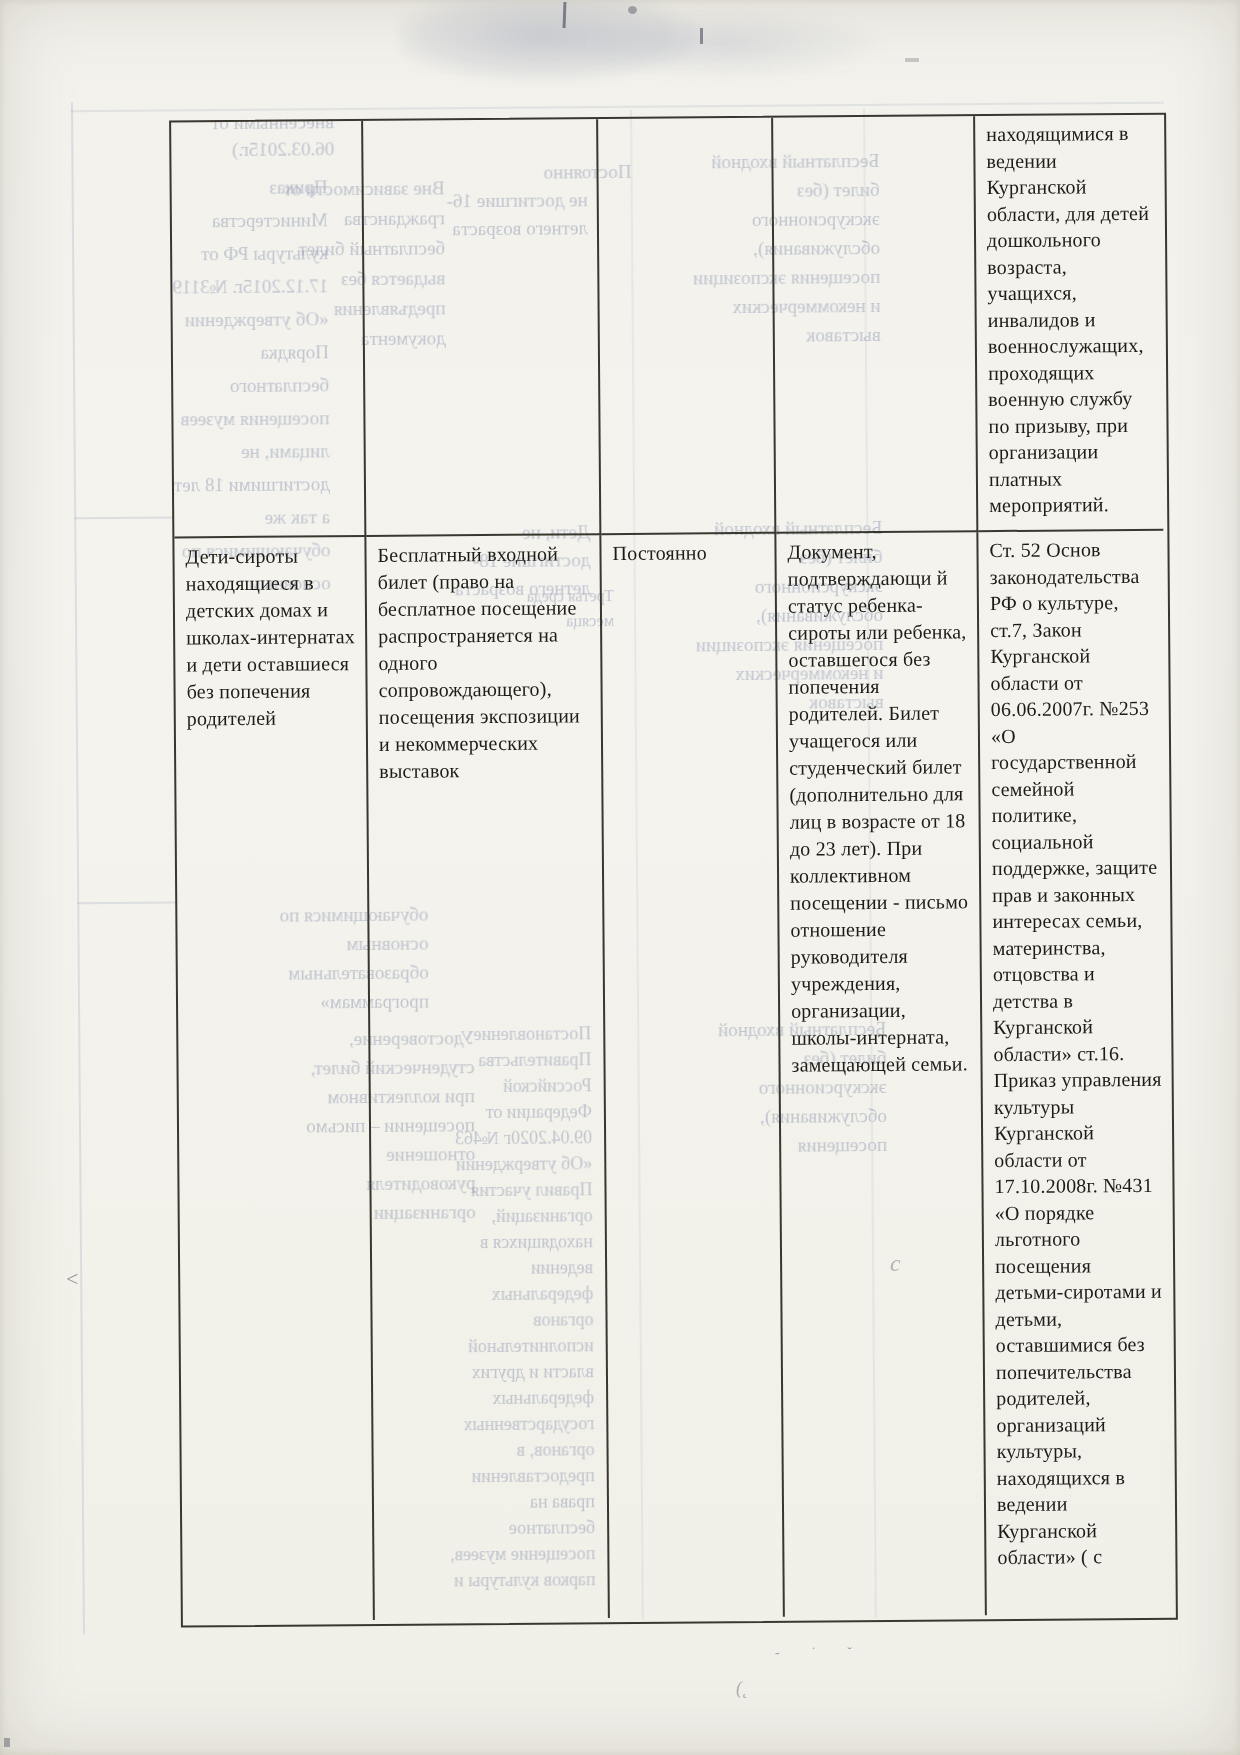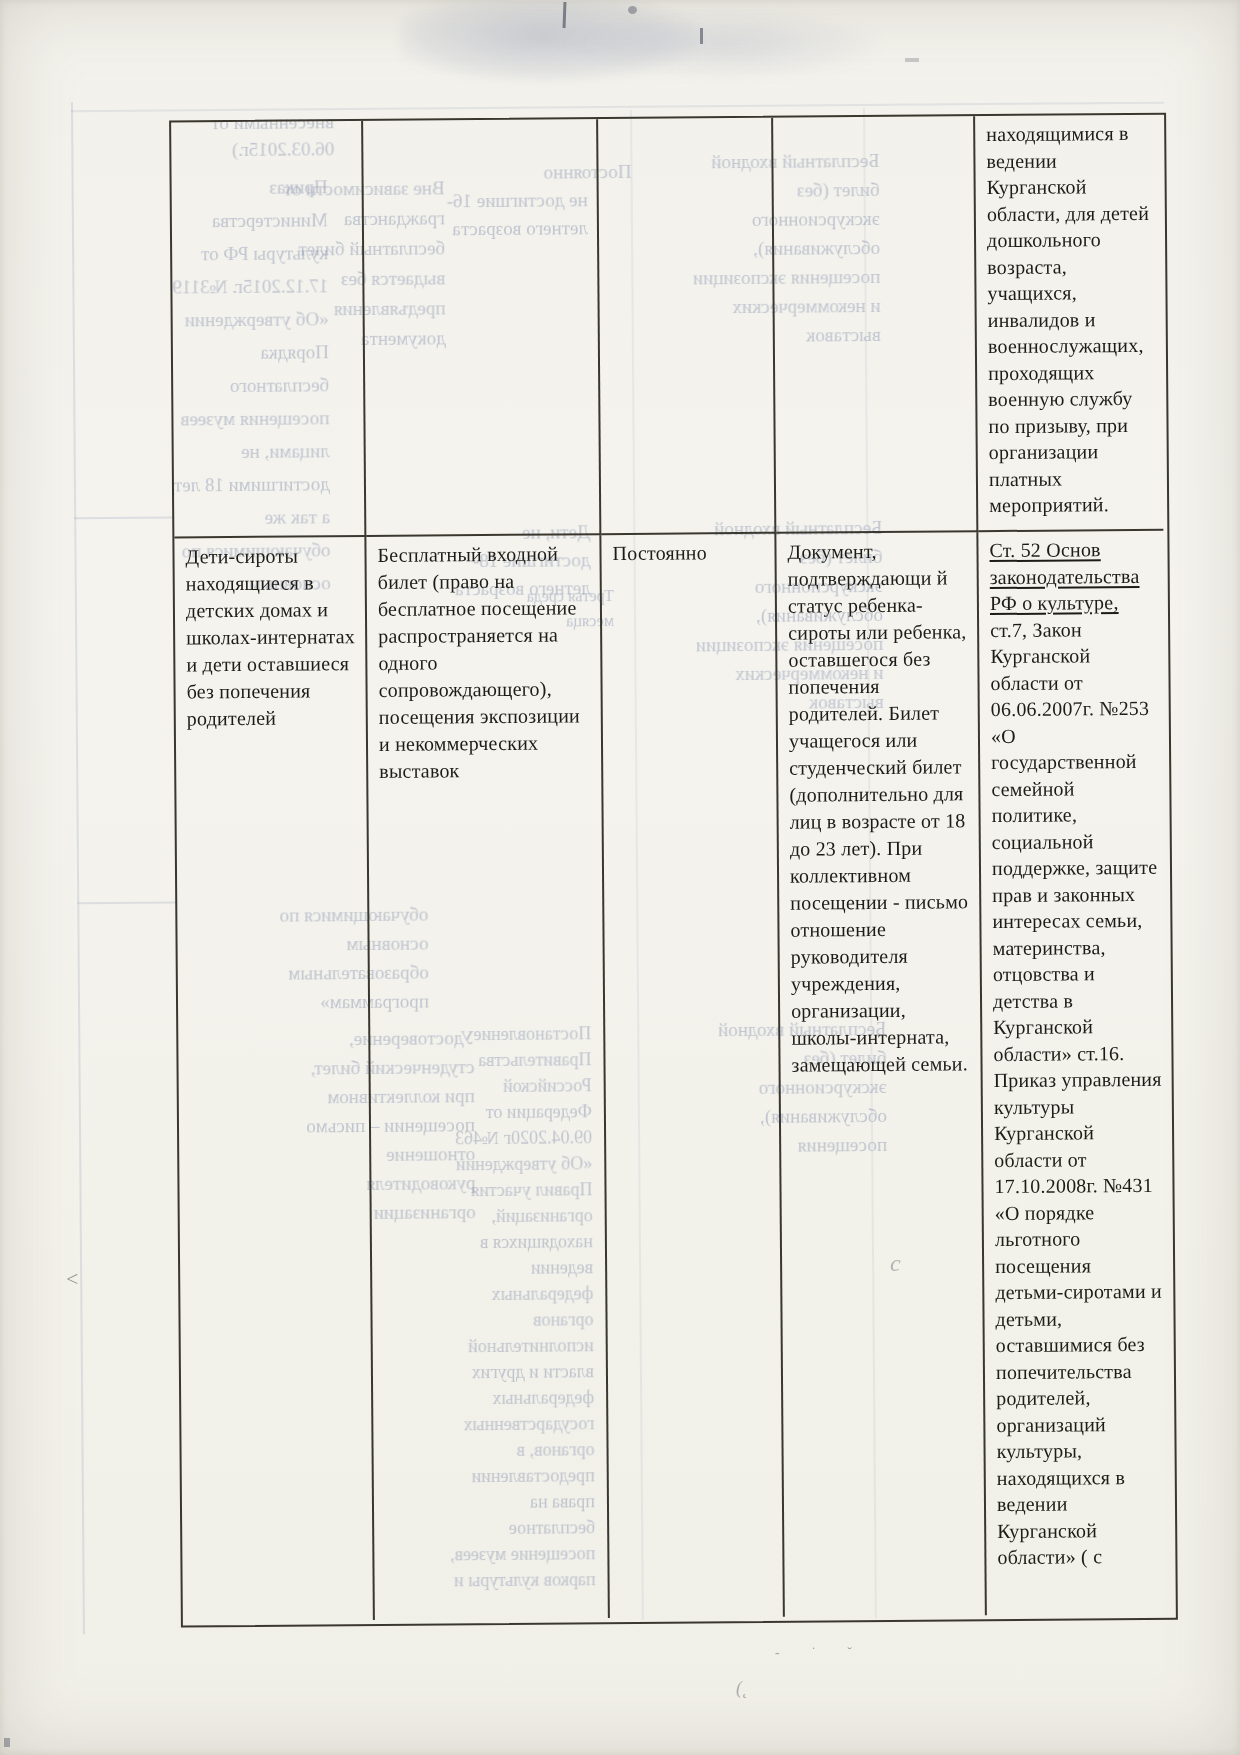--- a/index.html
+++ b/index.html
@@ -28,21 +28,21 @@
     border-right:2px solid #3a372f;border-bottom:2px solid #3a372f;
     padding:5px 8px 4px 11px;
     font-size:20px;line-height:27px;color:#1e1c17;
     letter-spacing:.2px;
     overflow:hidden;word-wrap:break-word;
   }
   .cell.c5{border-right:none;}
   .cell.r2{border-bottom:none;}
   .cell.r1{line-height:26px;}
   .cell.legal{line-height:26.5px;padding-right:6px;}
-  .u{text-decoration:underline;text-underline-offset:3px;text-decoration-thickness:1.5px;}
+  .u{text-underline-offset:3px;text-decoration-thickness:1.5px;}
 
   
   .bleed{
     position:absolute;
     transform:scaleX(-1);
     color:rgba(118,130,164,.40);
     font-size:19px;line-height:29px;
     filter:blur(.5px);
     word-wrap:break-word;
     pointer-events:none;

